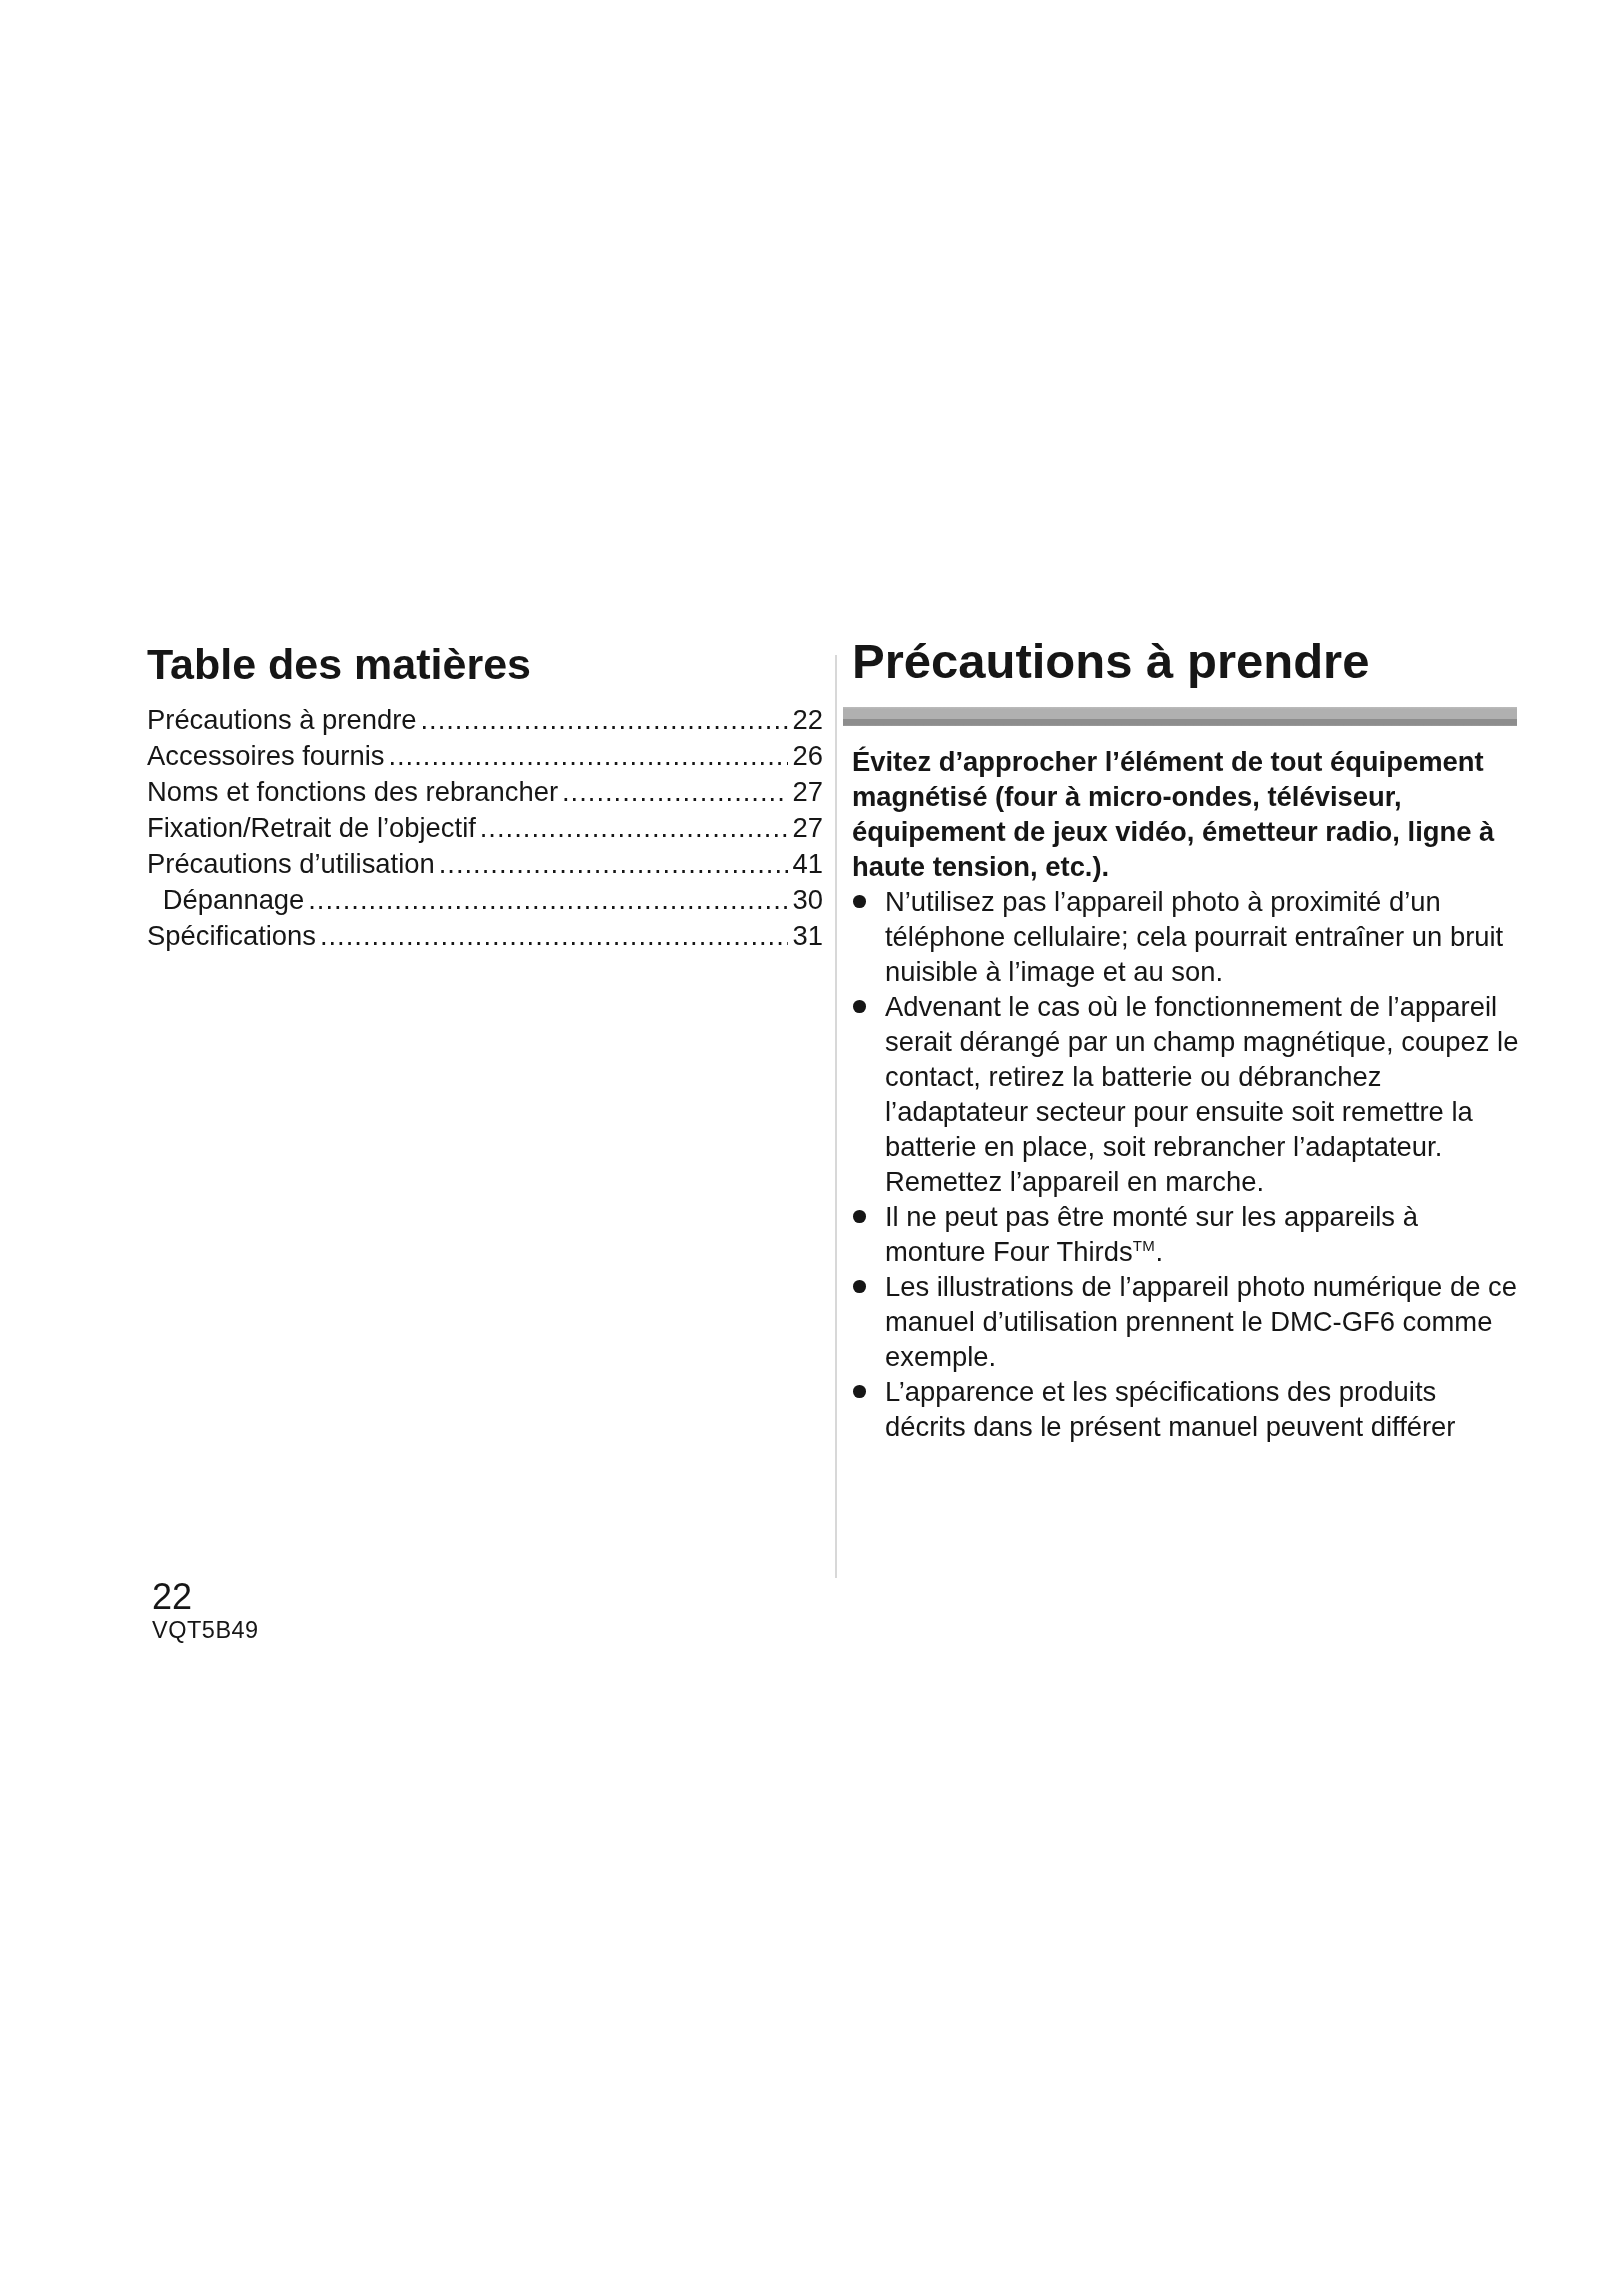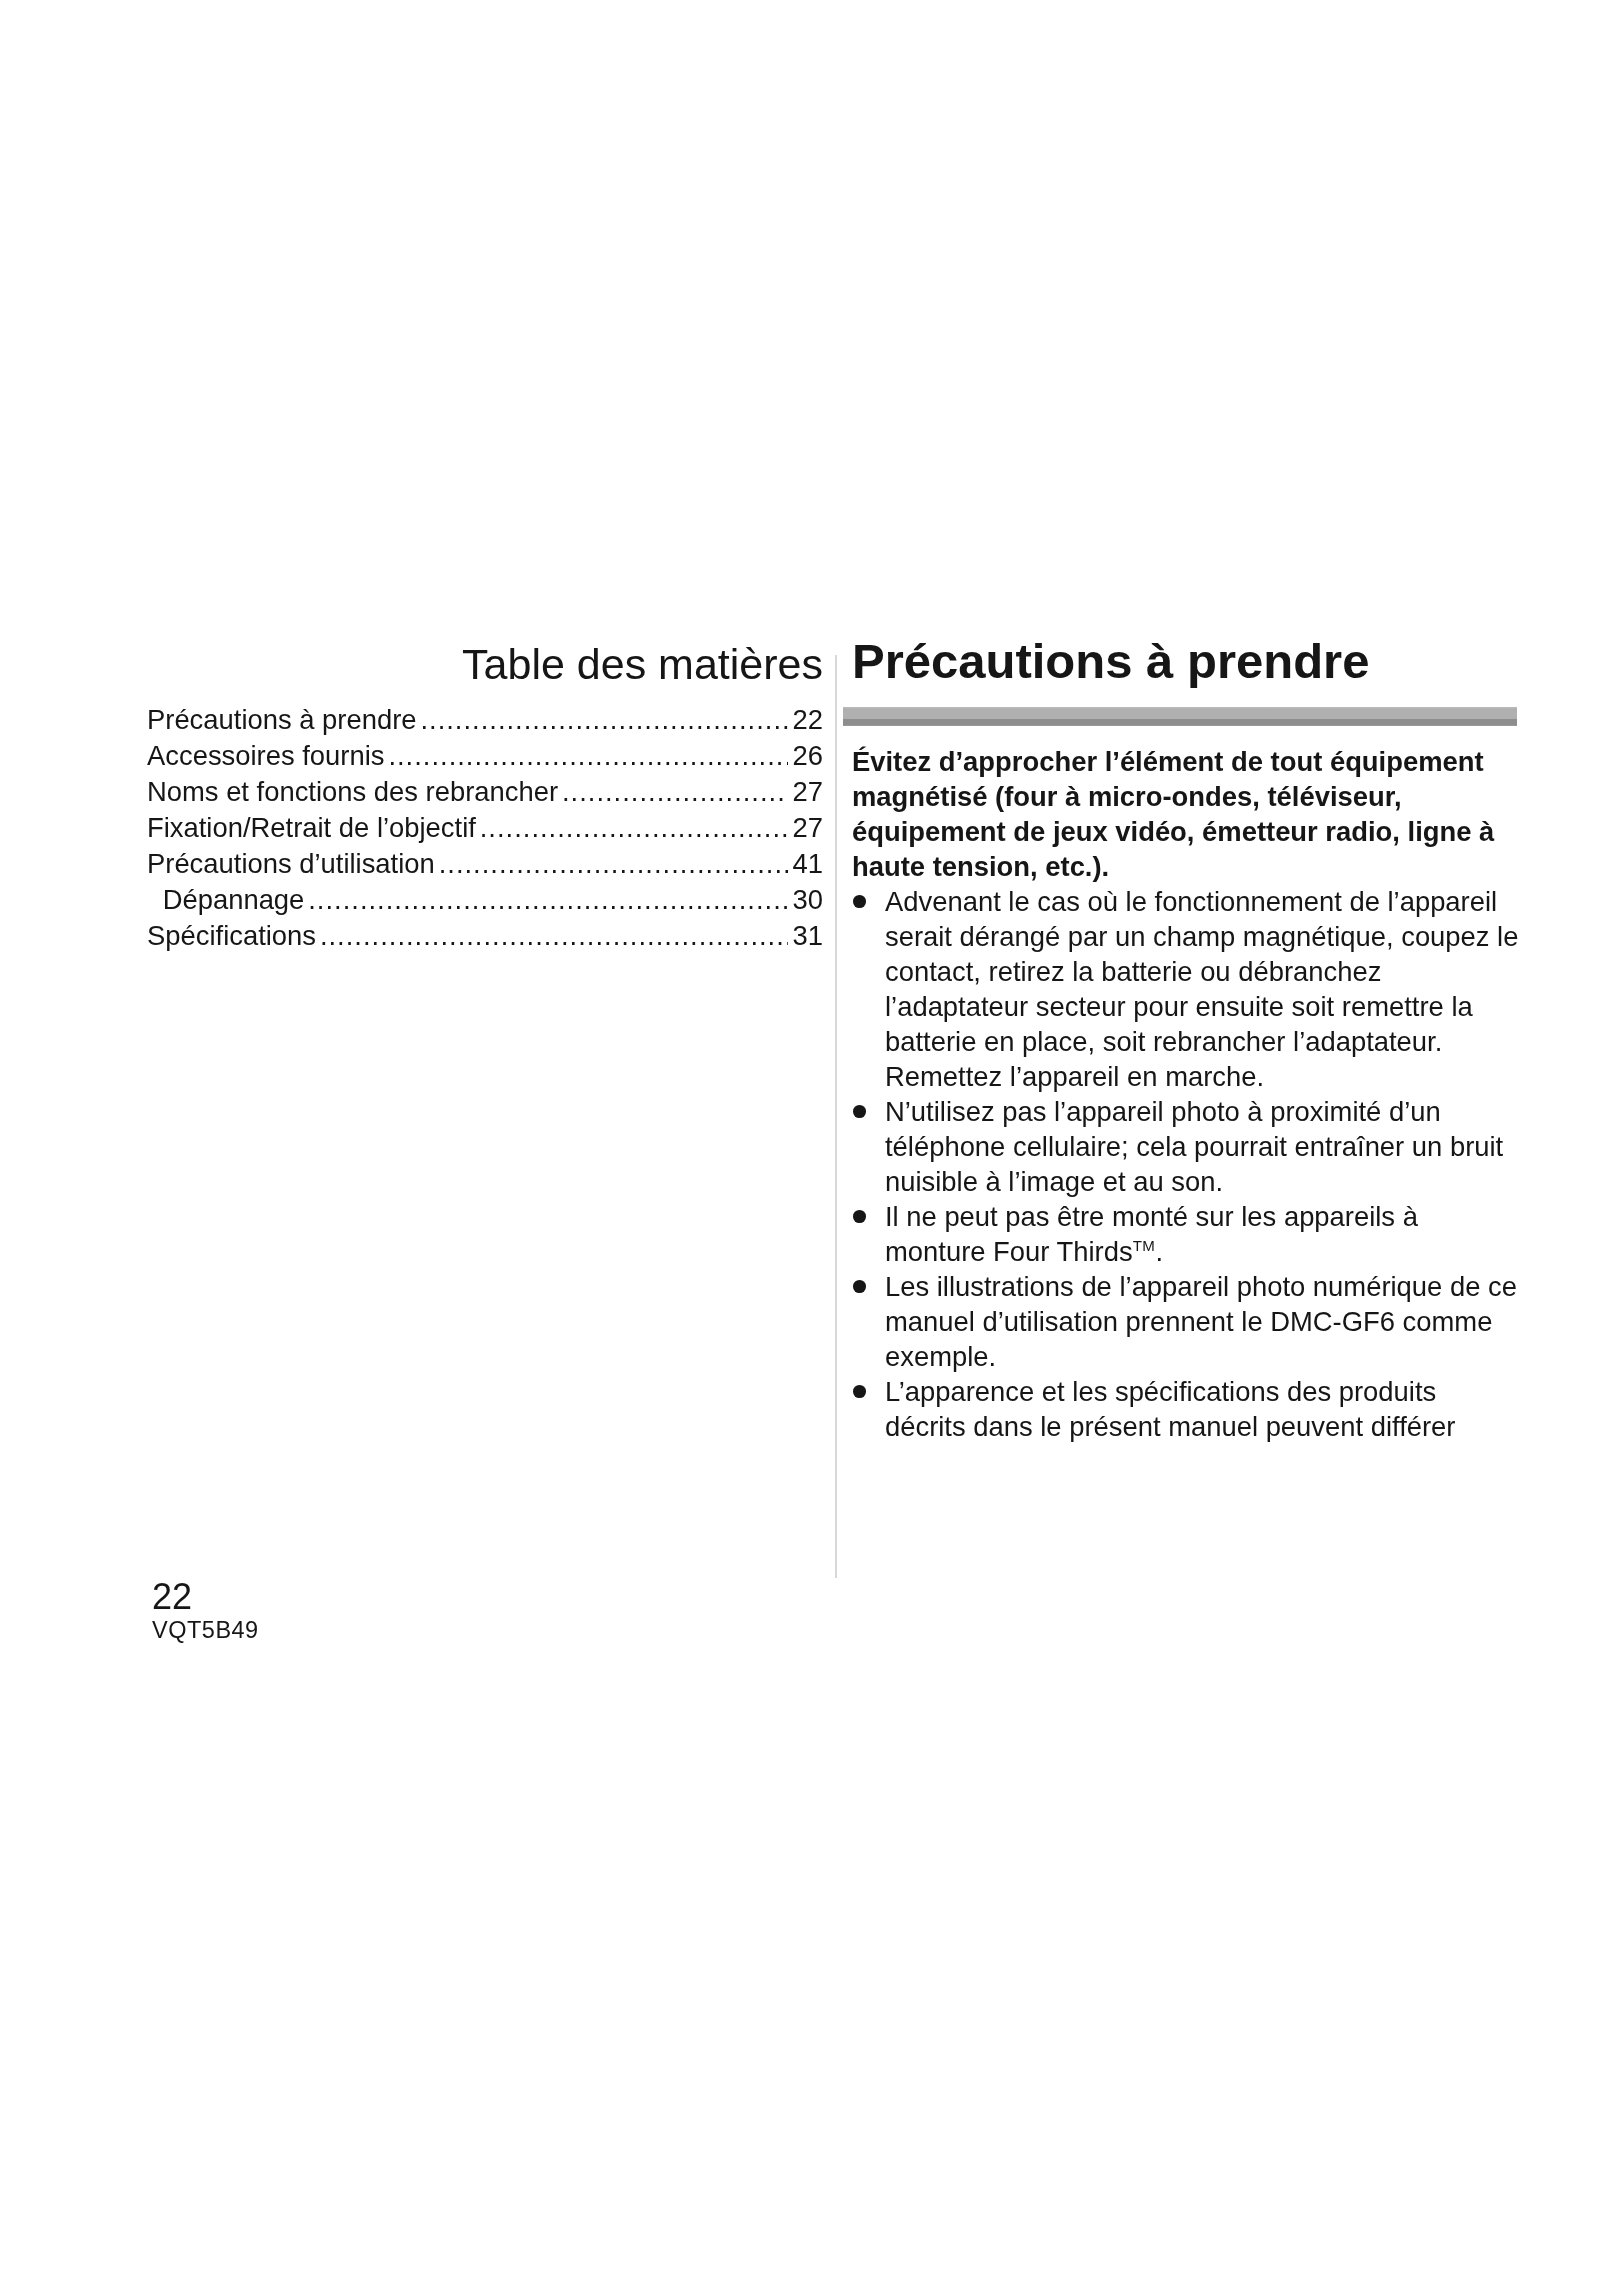--- a/index.html
+++ b/index.html
@@ -18,25 +18,24 @@
 
   
   .left-col {
     position: absolute;
     left: 147px;
     top: 639px;
     width: 676px;
   }
   .toc-title {
     font-size: 43px;
-    font-weight: normal;
+    font-weight: bold;
     line-height: 51px;
     margin: 0 0 11.8px 0;
     letter-spacing: 0px;
-    text-align: right;
   }
   .toc-list {
     font-size: 27.4px;
   }
   .toc-entry {
     display: flex;
     align-items: baseline;
     line-height: 36px;
     white-space: nowrap;
   }
@@ -192,27 +191,27 @@
 
 <div class="right-col">
   <h1 class="section-title">Précautions à prendre</h1>
   <div class="section-title-bar"></div>
   <div class="section-body">
       <p class="para bold">Évitez d’approcher l’élément de tout équipement magnétisé (four à micro-ondes, téléviseur, équipement de jeux vidéo, émetteur radio, ligne à haute tension, etc.).</p>
       <div class="bullet-item">
         <span class="bullet-marker">
           <span class="bullet-dot"></span>
         </span>
+        <span class="bullet-text">N’utilisez pas l’appareil photo à proximité d’un téléphone cellulaire; cela pourrait entraîner un bruit nuisible à l’image et au son.</span>
+      </div>
+      <div class="bullet-item">
+        <span class="bullet-marker">
+          <span class="bullet-dot"></span>
+        </span>
         <span class="bullet-text">Advenant le cas où le fonctionnement de l’appareil serait dérangé par un champ magnétique, coupez le contact, retirez la batterie ou débranchez l’adaptateur secteur pour ensuite soit remettre la batterie en place, soit rebrancher l’adaptateur. Remettez l’appareil en marche.</span>
-      </div>
-      <div class="bullet-item">
-        <span class="bullet-marker">
-          <span class="bullet-dot"></span>
-        </span>
-        <span class="bullet-text">N’utilisez pas l’appareil photo à proximité d’un téléphone cellulaire; cela pourrait entraîner un bruit nuisible à l’image et au son.</span>
       </div>
       <div class="bullet-item">
         <span class="bullet-marker">
           <span class="bullet-dot"></span>
         </span>
         <span class="bullet-text">Il ne peut pas être monté sur les appareils à monture Four Thirds<sup class="tm">TM</sup>.</span>
       </div>
       <div class="bullet-item">
         <span class="bullet-marker">
           <span class="bullet-dot"></span>

